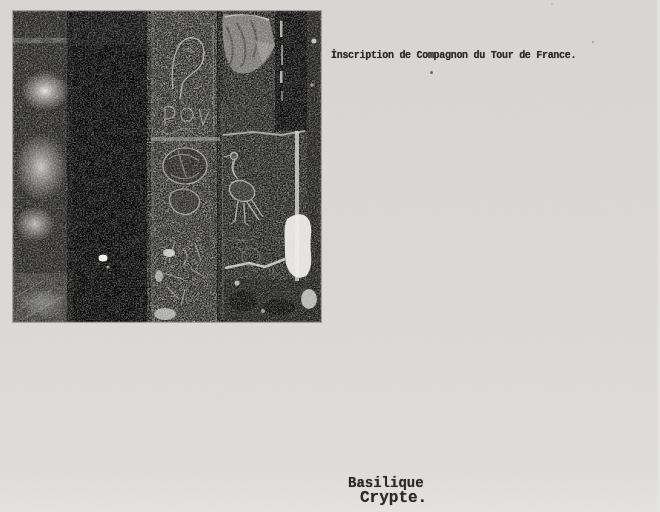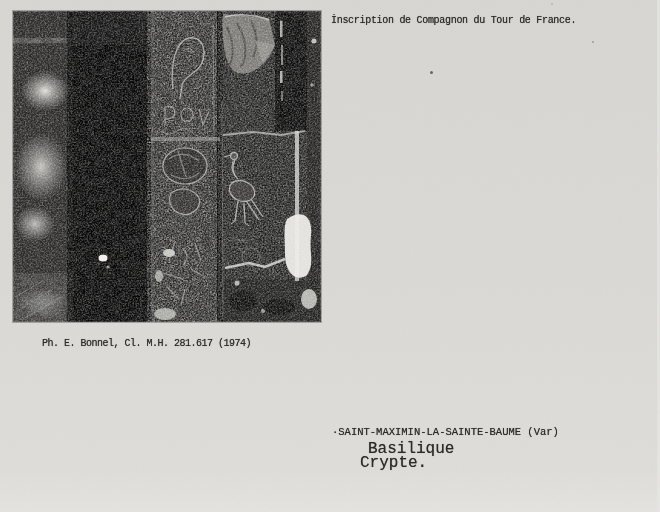--- a/index.html
+++ b/index.html
@@ -13,28 +13,29 @@
   }
   .paper-grain{position:absolute;inset:0;pointer-events:none;opacity:.5;}
   .photo{
     position:absolute;left:13px;top:11px;width:308px;height:311px;margin:0;
     box-shadow:0 0 0 1px rgba(0,0,0,0.25);
     background:#070707;
   }
   .photo svg{display:block;}
   .typed{
     position:absolute;
-    font-weight:400;
+    font-weight:700;
     white-space:pre;
     text-shadow:0 0 0.7px rgba(25,25,22,0.65);
+    margin-top:35px;
   }
   .cap-top{top:15px;left:331px;font-size:10px;letter-spacing:-0.3px;}
   .credit{top:338px;left:42px;font-size:10px;letter-spacing:-0.5px;}
   .loc-line1{top:426px;left:332px;font-size:10.5px;letter-spacing:0;}
-  .loc-line2{top:440px;left:368px;font-size:16px;}
+  .loc-line2{top:440px;left:348px;font-size:14px;}
   .loc-line3{top:454px;left:360px;font-size:16px;}
   .speck{position:absolute;border-radius:50%;}
   .speck-a{left:430px;top:71px;width:3px;height:3px;background:#55544f;opacity:.85;}
   .speck-b{left:592px;top:41px;width:2px;height:2px;background:#8f8e8a;opacity:.8;}
   .speck-c{left:551px;top:3px;width:2px;height:2px;background:#a3a29e;opacity:.6;}
   .edge-right{position:absolute;right:0;top:0;width:3px;height:512px;background:#e6e5e2;opacity:.7;}
 </style>
 </head>
 <body>
 
@@ -180,23 +181,21 @@
         <circle cx="250" cy="300" r="2" fill="#cfcfcb" opacity="0.7"></circle>
       </g>
 
       <rect width="308" height="311" filter="url(#fG)" opacity="0.3"></rect>
       <rect x="0.5" y="0.5" width="307" height="310" fill="none" stroke="#ffffff" stroke-opacity="0.12"></rect>
     </svg>
   </figure>
 
   <div class="typed cap-top">İnscription de Compagnon du Tour de France.</div>
 
-  <div class="typed credit">Ph. E. Bonnel, Cl. M.H. 281.617 (1974)</div>
-
-  <div class="typed loc-line1"><span>·</span><span>SAINT-MAXIMIN-LA-SAINTE-BAUME (Var)</span></div>
+
   <div class="typed loc-line2">Basilique</div>
   <div class="typed loc-line3">Crypte.</div>
 
   <div class="speck speck-a"></div>
   <div class="speck speck-b"></div>
   <div class="speck speck-c"></div>
   <div class="edge-right"></div>
 
 </div>
 

